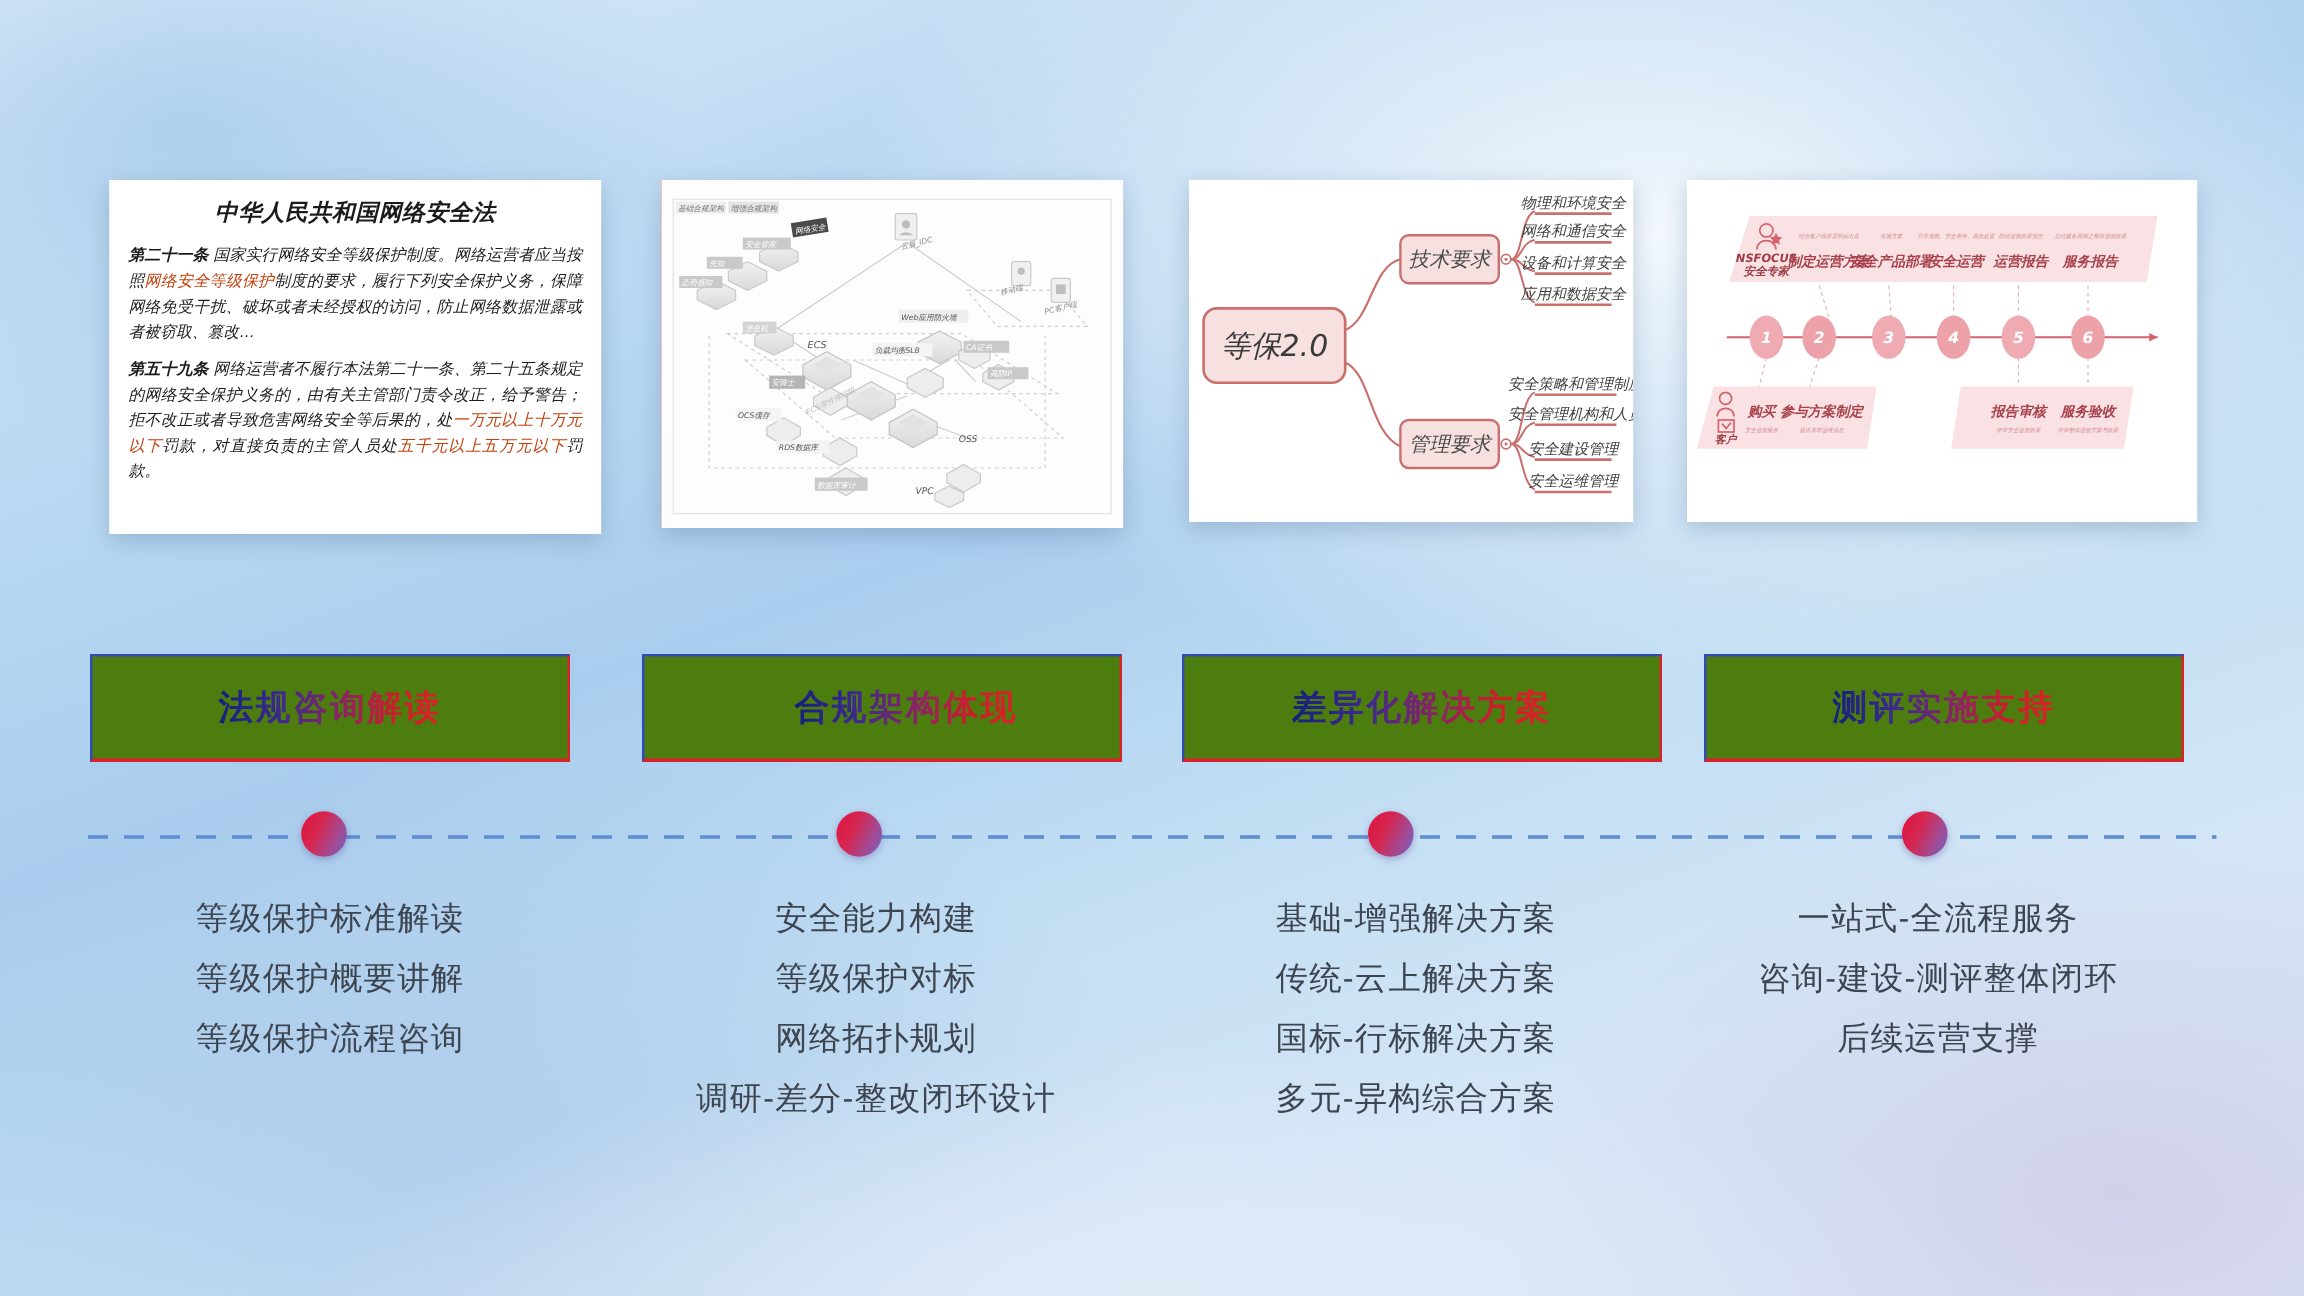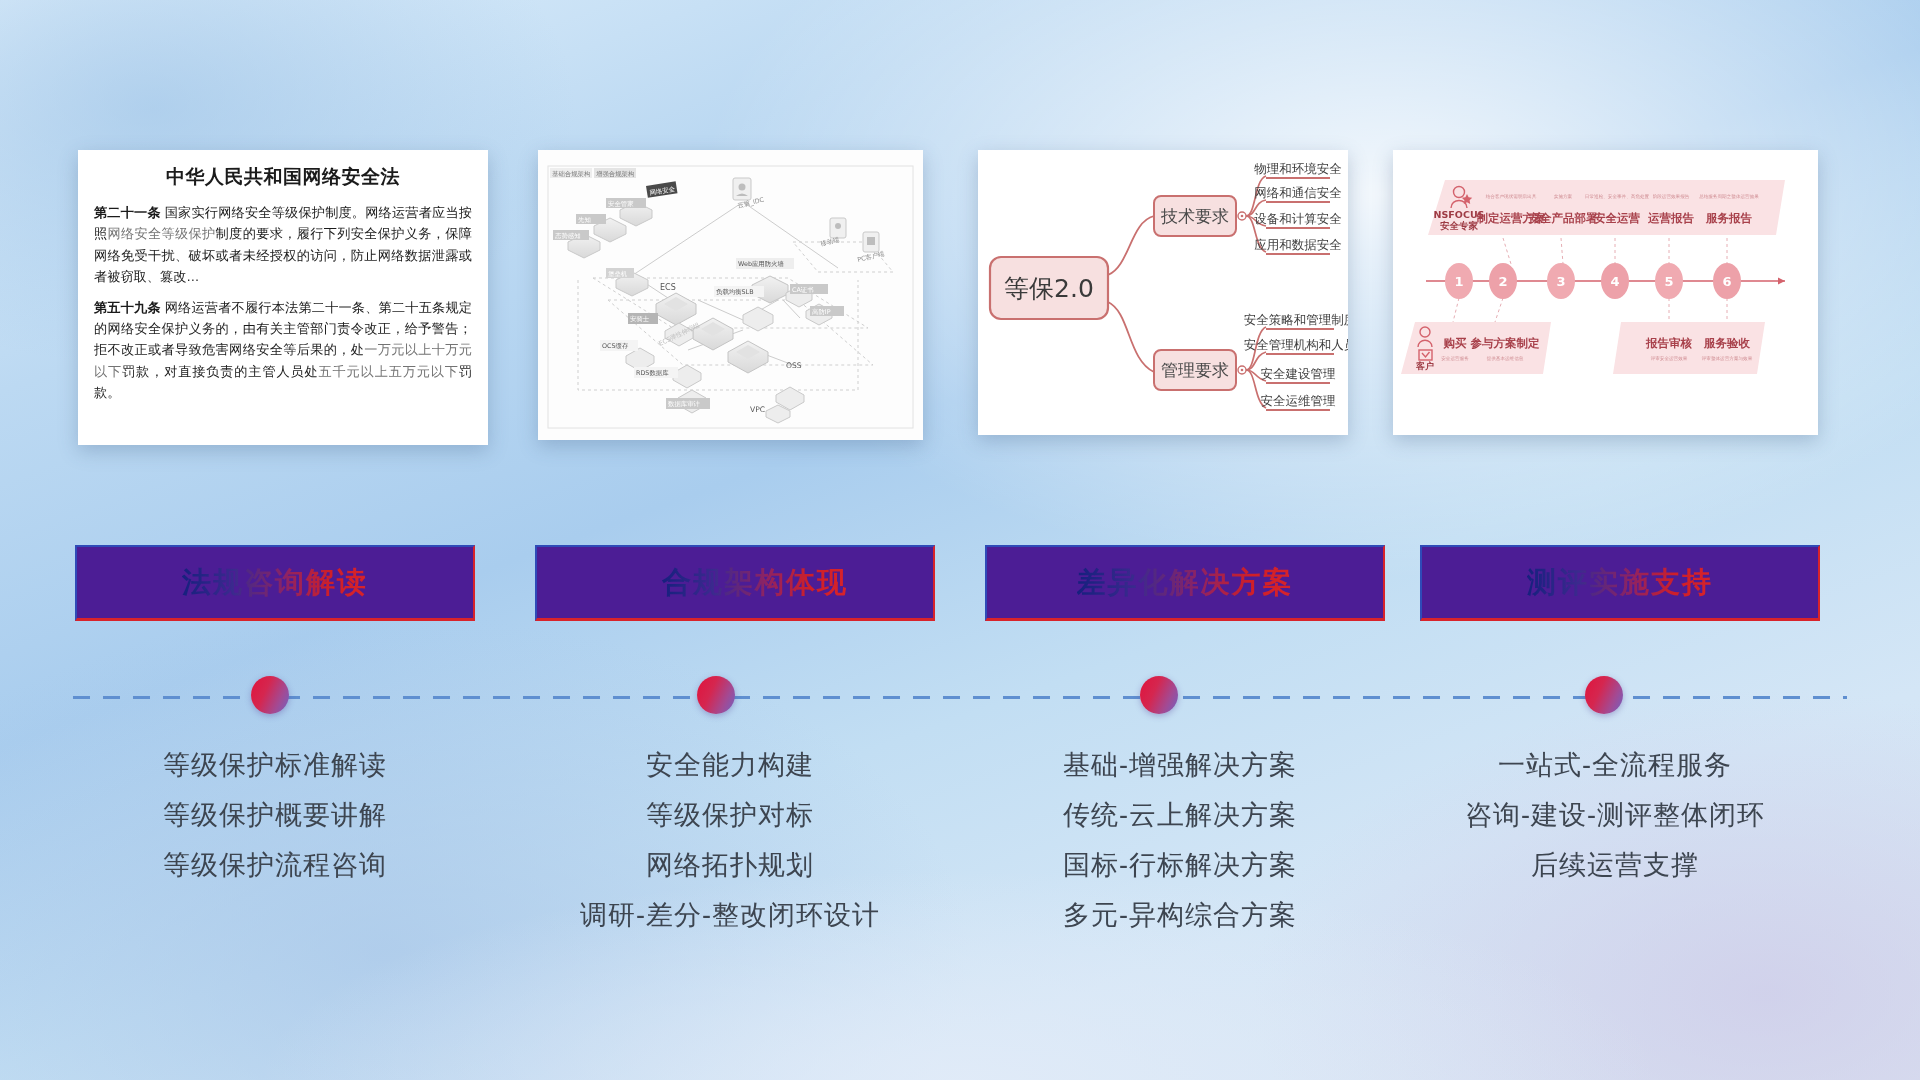--- a/index.html
+++ b/index.html
@@ -21,55 +21,55 @@
   #bg .l4{ position:absolute; inset:0;
     background:radial-gradient(ellipse 780px 460px at 92% 92%, rgba(206,203,232,.75) 0%, rgba(206,203,232,0) 66%); }
   #bg .l5{ position:absolute; inset:0;
     background:radial-gradient(ellipse 620px 380px at 8% 10%, rgba(150,190,228,.55) 0%, rgba(150,190,228,0) 68%); }
   #bg .l6{ position:absolute; inset:0;
     background:radial-gradient(ellipse 1000px 300px at 50% 100%, rgba(225,235,248,.9) 0%, rgba(225,235,248,0) 70%); }
 
   #page{ position:absolute; inset:0; z-index:2; }
 
   
-  .cards{ position:absolute; left:3px; top:150px; width:1771px; height:300px; }
+  .cards{ position:absolute; left:16px; top:150px; width:1771px; height:300px;font-style:italic; }
   .card{
     position:absolute; top:0; background:#fff;
     box-shadow:0 6px 18px rgba(60,90,130,.28);
     overflow:hidden;
   }
   .card.c1{ left:75px;  width:410px; height:295px; }
   .card.c2{ left:535px; width:385px; height:290px; }
   .card.c3{ left:975px; width:370px; height:285px; }
   .card.c4{ left:1390px;width:425px; height:285px; }
 
   
   .law{ padding:14px 16px 10px 16px; color:#1b1b1b; }
   .law h1{ font-size:19px; text-align:center; font-weight:700; letter-spacing:.5px; margin-bottom:12px; }
   .law p{ font-size:13.2px; line-height:1.62; text-align:justify; margin-bottom:9px; }
   .law b{ font-weight:700;margin-top:36px; }
-  .law .r{ color:#737373;margin-top:22px; }
+  .law .r{ color:#c2410c;margin-top:22px; }
 
   
   .arch{ position:relative; width:100%; height:100%; background:#ef4444; }
   .arch svg{ position:absolute; inset:0; width:100%; height:100%; }
 
   
   .mind{ position:relative; width:100%; height:100%; background:#fff; }
   .mind svg{ position:absolute; inset:0; width:100%; height:100%; }
 
   
   .proc{ position:relative; width:100%; height:100%; background:#fff; }
   .proc svg{ position:absolute; inset:0; width:100%; height:100%; }
 
   
   .titles{ position:absolute; left:0; top:545px; width:1920px; height:100px; }
   .tbox{
-    position:absolute; top:0; height:76px;
-    background:#4c1d95;
+    position:absolute; top:0; height:90px;
+    background:#4d7c0f;
     border-top:2px solid #2f4bb8;
     border-left:2px solid #2f4bb8;
     border-right:2px solid #d8232a;
     border-bottom:3px solid #d8232a;
     display:flex; align-items:center; justify-content:center;
   }
   .tbox.b1{ left:75px;   width:400px; }
   .tbox.b2{ left:535px;  width:400px;padding-left:40px; }
   .tbox.b3{ left:985px;  width:400px; }
   .tbox.b4{ left:1420px; width:400px;text-align:center; }

